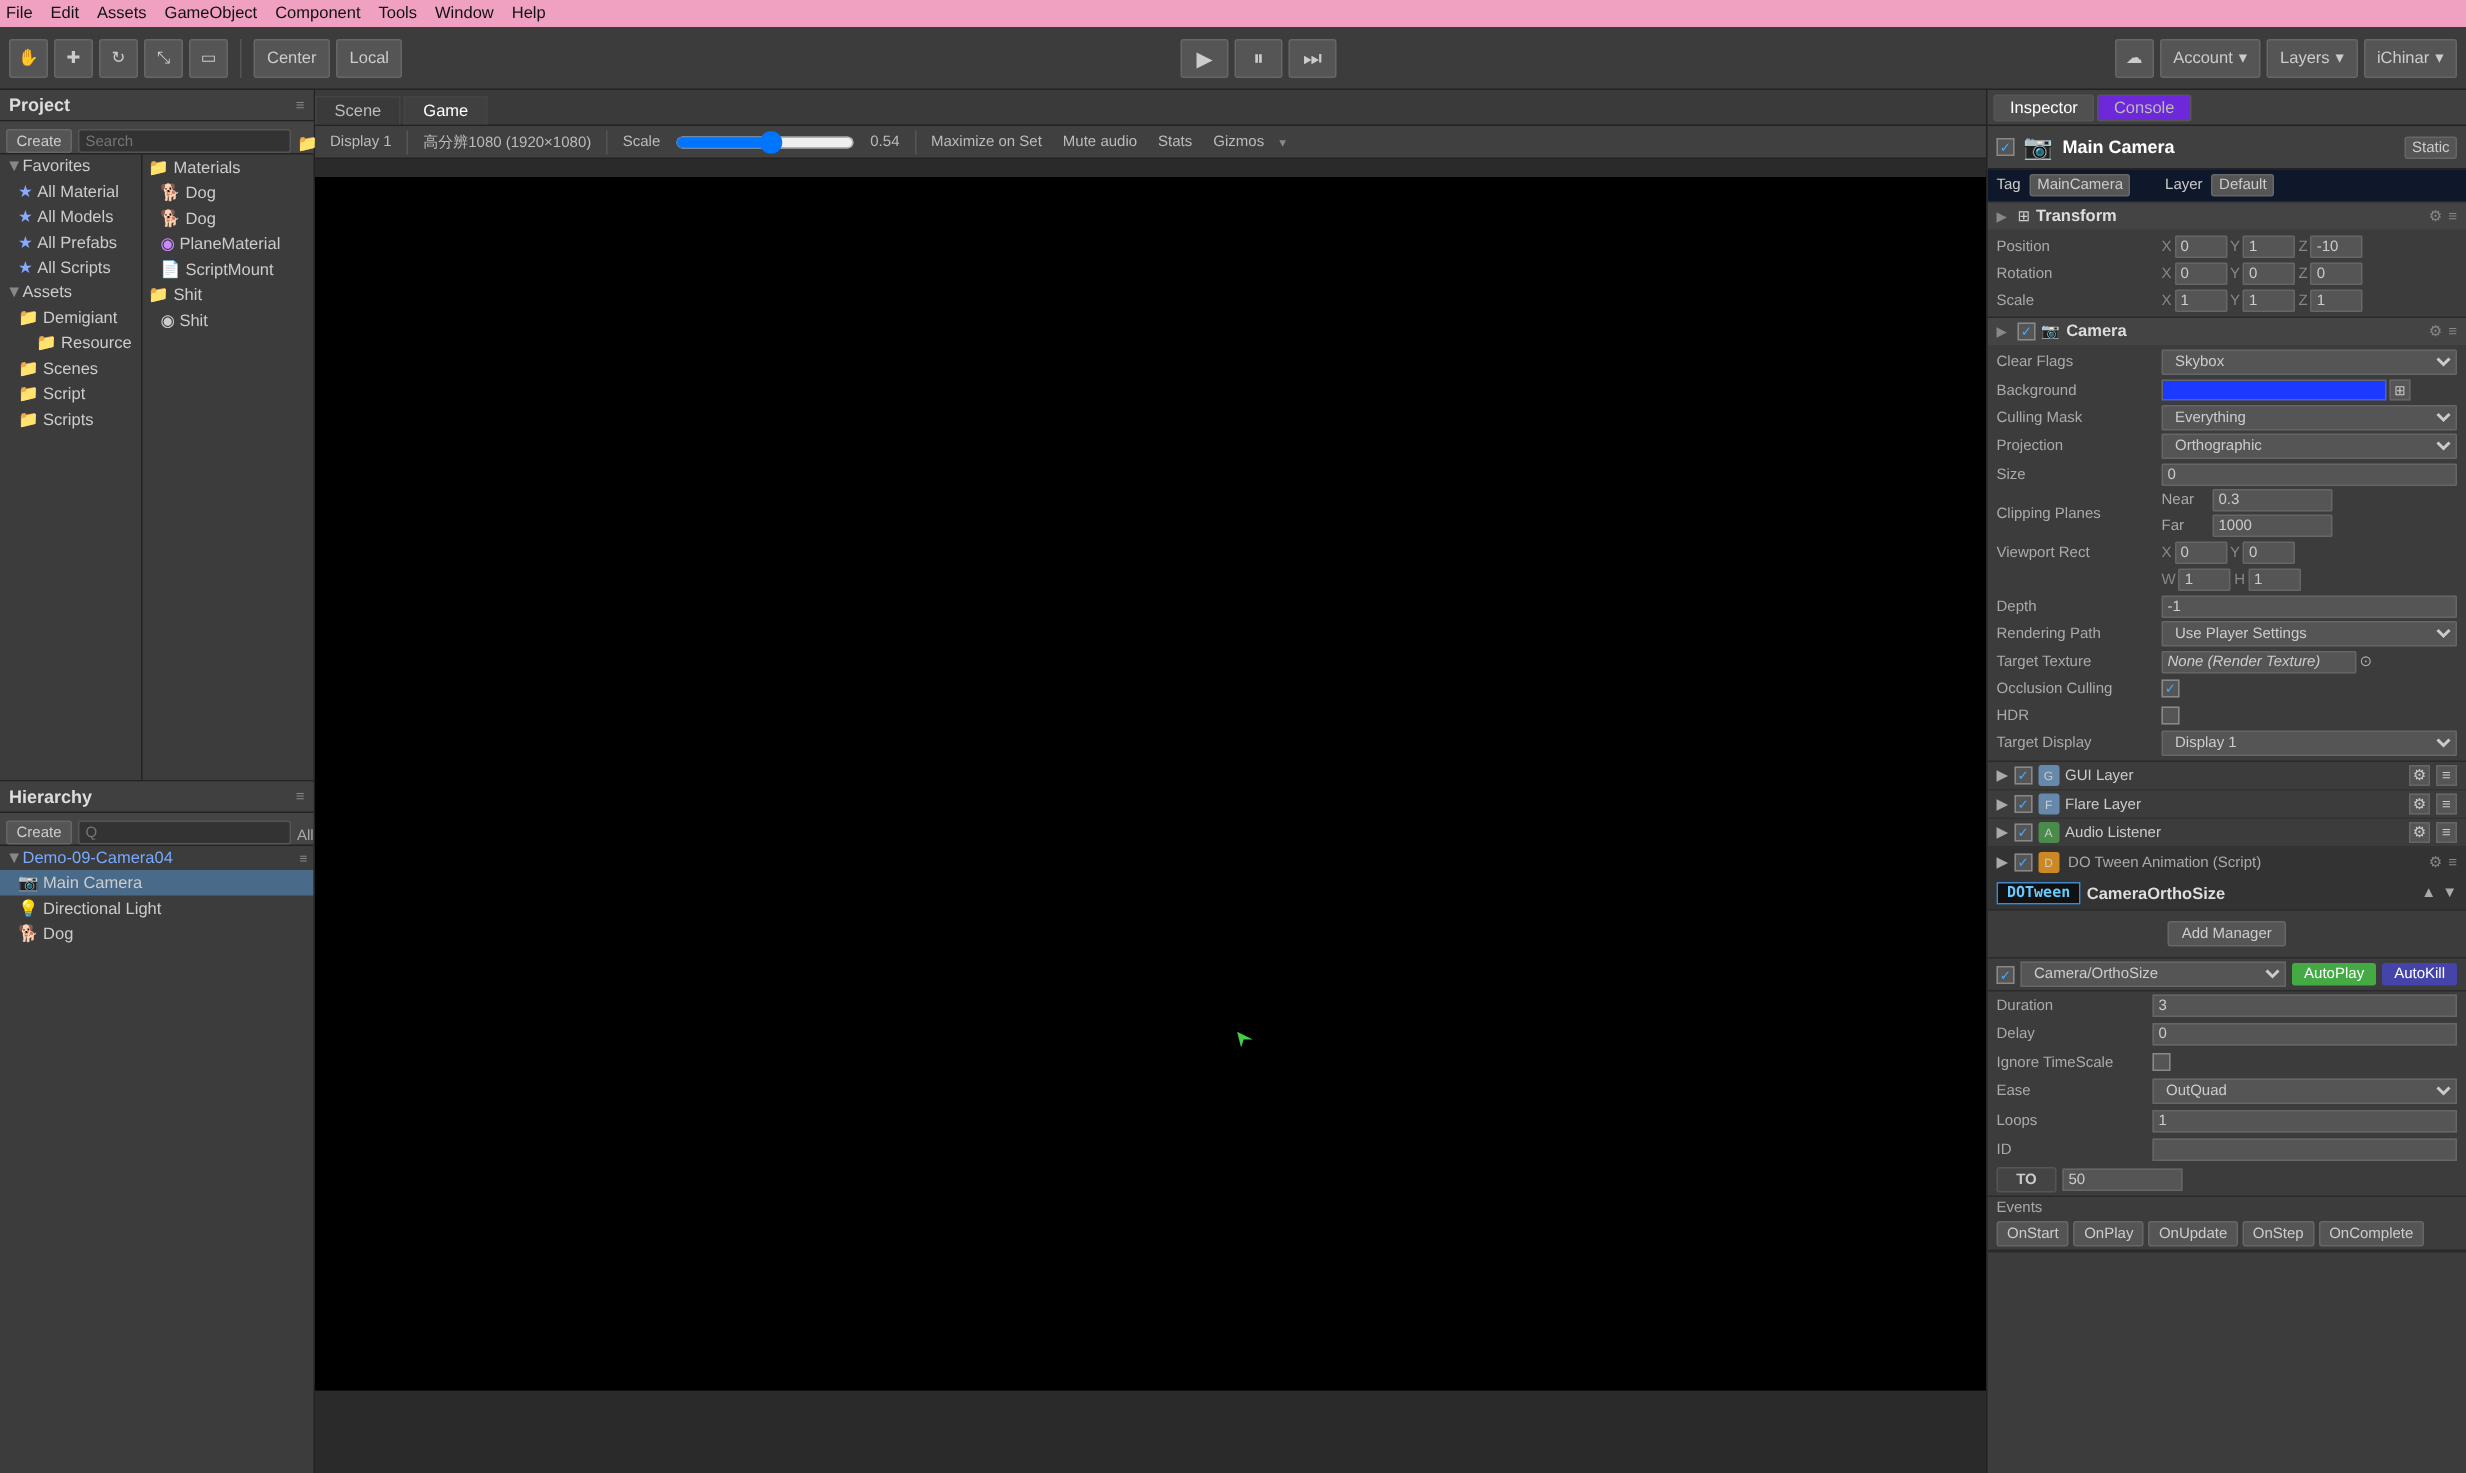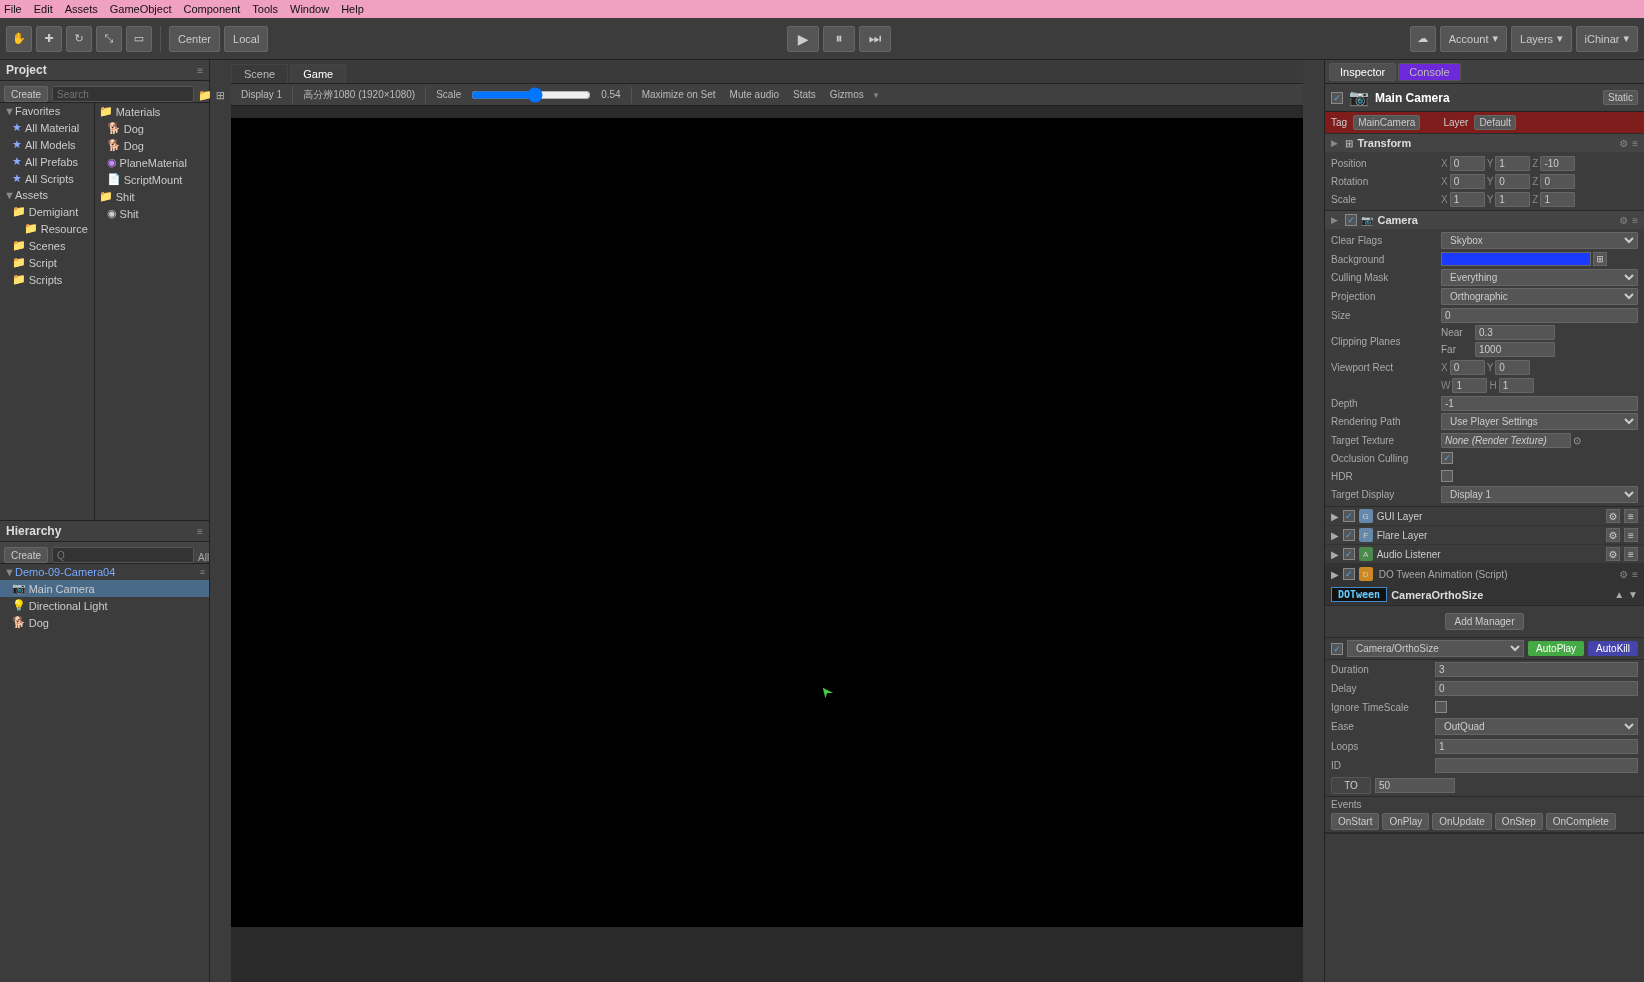--- a/index.html
+++ b/index.html
@@ -13,21 +13,21 @@
     #toolbar { background: #3c3c3c; height: 42px; display: flex; align-items: center; padding: 0 6px; gap: 4px; border-bottom: 1px solid #222; }
     .toolbar-btn { background: #555; border: 1px solid #666; color: #ccc; font-size: 11px; height: 26px; padding: 0 8px; cursor: pointer; border-radius: 2px; display: flex; align-items: center; justify-content: center; }
     .toolbar-btn.icon-btn { width: 26px; padding: 0; }
     .toolbar-sep { width: 1px; height: 26px; background: #555; margin: 0 4px; }
     .toolbar-center { flex: 1; display: flex; justify-content: center; gap: 4px; }
     .play-btn { background: #555; border: 1px solid #666; color: #ccc; width: 32px; height: 26px; font-size: 14px; cursor: pointer; display: flex; align-items: center; justify-content: center; border-radius: 2px; }
     .toolbar-right { display: flex; align-items: center; gap: 4px; margin-left: auto; }
     .dropdown-btn { background: #555; border: 1px solid #666; color: #ccc; font-size: 11px; height: 26px; padding: 0 8px; cursor: pointer; border-radius: 2px; display: flex; align-items: center; gap: 4px; }
 
     
-    #main-layout { display: flex; height: calc(982px - 60px); gap: 21px; }
+    #main-layout { display: flex; height: calc(982px - 60px); }
 
     
     #left-panel { width: 210px; display: flex; flex-direction: column; background: #3c3c3c; border-right: 1px solid #222; }
 
     
     #project-panel { height: 50%; border-bottom: 1px solid #222; display: flex; flex-direction: column; }
     #project-header { background: #404040; padding: 3px 6px; display: flex; align-items: center; gap: 4px; border-bottom: 1px solid #222; }
     #project-header span { font-weight: bold; font-size: 12px; color: #ddd; }
 
     .tree-item { padding: 2px 4px; cursor: pointer; display: flex; align-items: center; gap: 3px; font-size: 11px; }
@@ -73,21 +73,21 @@
     .inspector-tab.active { background: #505050; color: #fff; }
 
     
     #inspector-content { flex: 1; overflow-y: auto; }
     .inspector-header { background: #404040; padding: 4px 6px; display: flex; align-items: center; gap: 6px; border-bottom: 1px solid #222; }
     .inspector-title { font-size: 12px; font-weight: bold; color: #fff; }
     .static-badge { background: #555; border: 1px solid #666; color: #ccc; font-size: 10px; padding: 1px 4px; border-radius: 2px; }
     .checkbox { width: 12px; height: 12px; background: #555; border: 1px solid #888; cursor: pointer; display: flex; align-items: center; justify-content: center; }
     .checkbox.checked::after { content: '✓'; font-size: 9px; color: #4af; }
 
-    .tag-layer-row { background: #7f1d1d; padding: 3px 6px; display: flex; align-items: center; gap: 6px; font-size: 10px; border-bottom: 1px solid #2a2a2a; }
+    .tag-layer-row { background: #0f172a; padding: 3px 6px; display: flex; align-items: center; gap: 6px; font-size: 10px; border-bottom: 1px solid #2a2a2a; }
     .dropdown-small { background: #555; border: 1px solid #666; color: #ccc; font-size: 10px; padding: 1px 4px; border-radius: 2px; cursor: pointer; }
 
     
     .component-section { border-bottom: 1px solid #2a2a2a; }
     .component-header { background: #444; padding: 3px 6px; display: flex; align-items: center; gap: 4px; cursor: pointer; }
     .component-title { font-size: 11px; font-weight: bold; color: #ddd; }
     .component-body { padding: 2px 0; }
 
     .prop-row { display: flex; align-items: center; padding: 1px 6px; min-height: 18px; }
     .prop-label { width: 110px; font-size: 10px; color: #aaa; flex-shrink: 0; }
@@ -112,21 +112,21 @@
     
     .dotween-header { background: #333; padding: 3px 6px; display: flex; align-items: center; gap: 4px; }
 
     .autoplay-btn { background: #44aa44; border: none; color: #fff; font-size: 10px; padding: 2px 8px; cursor: pointer; border-radius: 2px; }
     .autokill-btn { background: #4444aa; border: none; color: #fff; font-size: 10px; padding: 2px 8px; cursor: pointer; border-radius: 2px; }
 
     .event-btn { background: #555; border: 1px solid #666; color: #ccc; font-size: 10px; padding: 2px 6px; cursor: pointer; border-radius: 2px; }
 
     .add-component-btn { background: #505050; border: 1px solid #666; color: #ccc; font-size: 11px; padding: 4px; cursor: pointer; border-radius: 2px; width: calc(100% - 12px); margin: 6px; text-align: center; }
 
-    .to-field { background: #444; border: 1px solid #555; color: #ccc; font-size: 10px; padding: 2px 6px; width: 40px; text-align: center; cursor: pointer; border-radius: 2px; }
+    .to-field { background: #444; border: 1px solid #555; color: #ccc; font-size: 10px; padding: 2px 6px; width: 40px; text-align: center; cursor: pointer; border-radius: 2px; font-weight: bold; }
 
     
     .add-manager-btn { background: #555; border: 1px solid #666; color: #ccc; font-size: 10px; padding: 2px 8px; cursor: pointer; border-radius: 2px; margin: 4px auto; display: block; }
 
     .prop-row-dotween { display: flex; align-items: center; padding: 2px 6px; min-height: 18px; gap: 4px; }
     .prop-label-dotween { font-size: 10px; color: #aaa; width: 100px; flex-shrink: 0; }
 
     .section-collapse { width: 10px; color: #888; font-size: 9px; }
   </style>
 </head>

